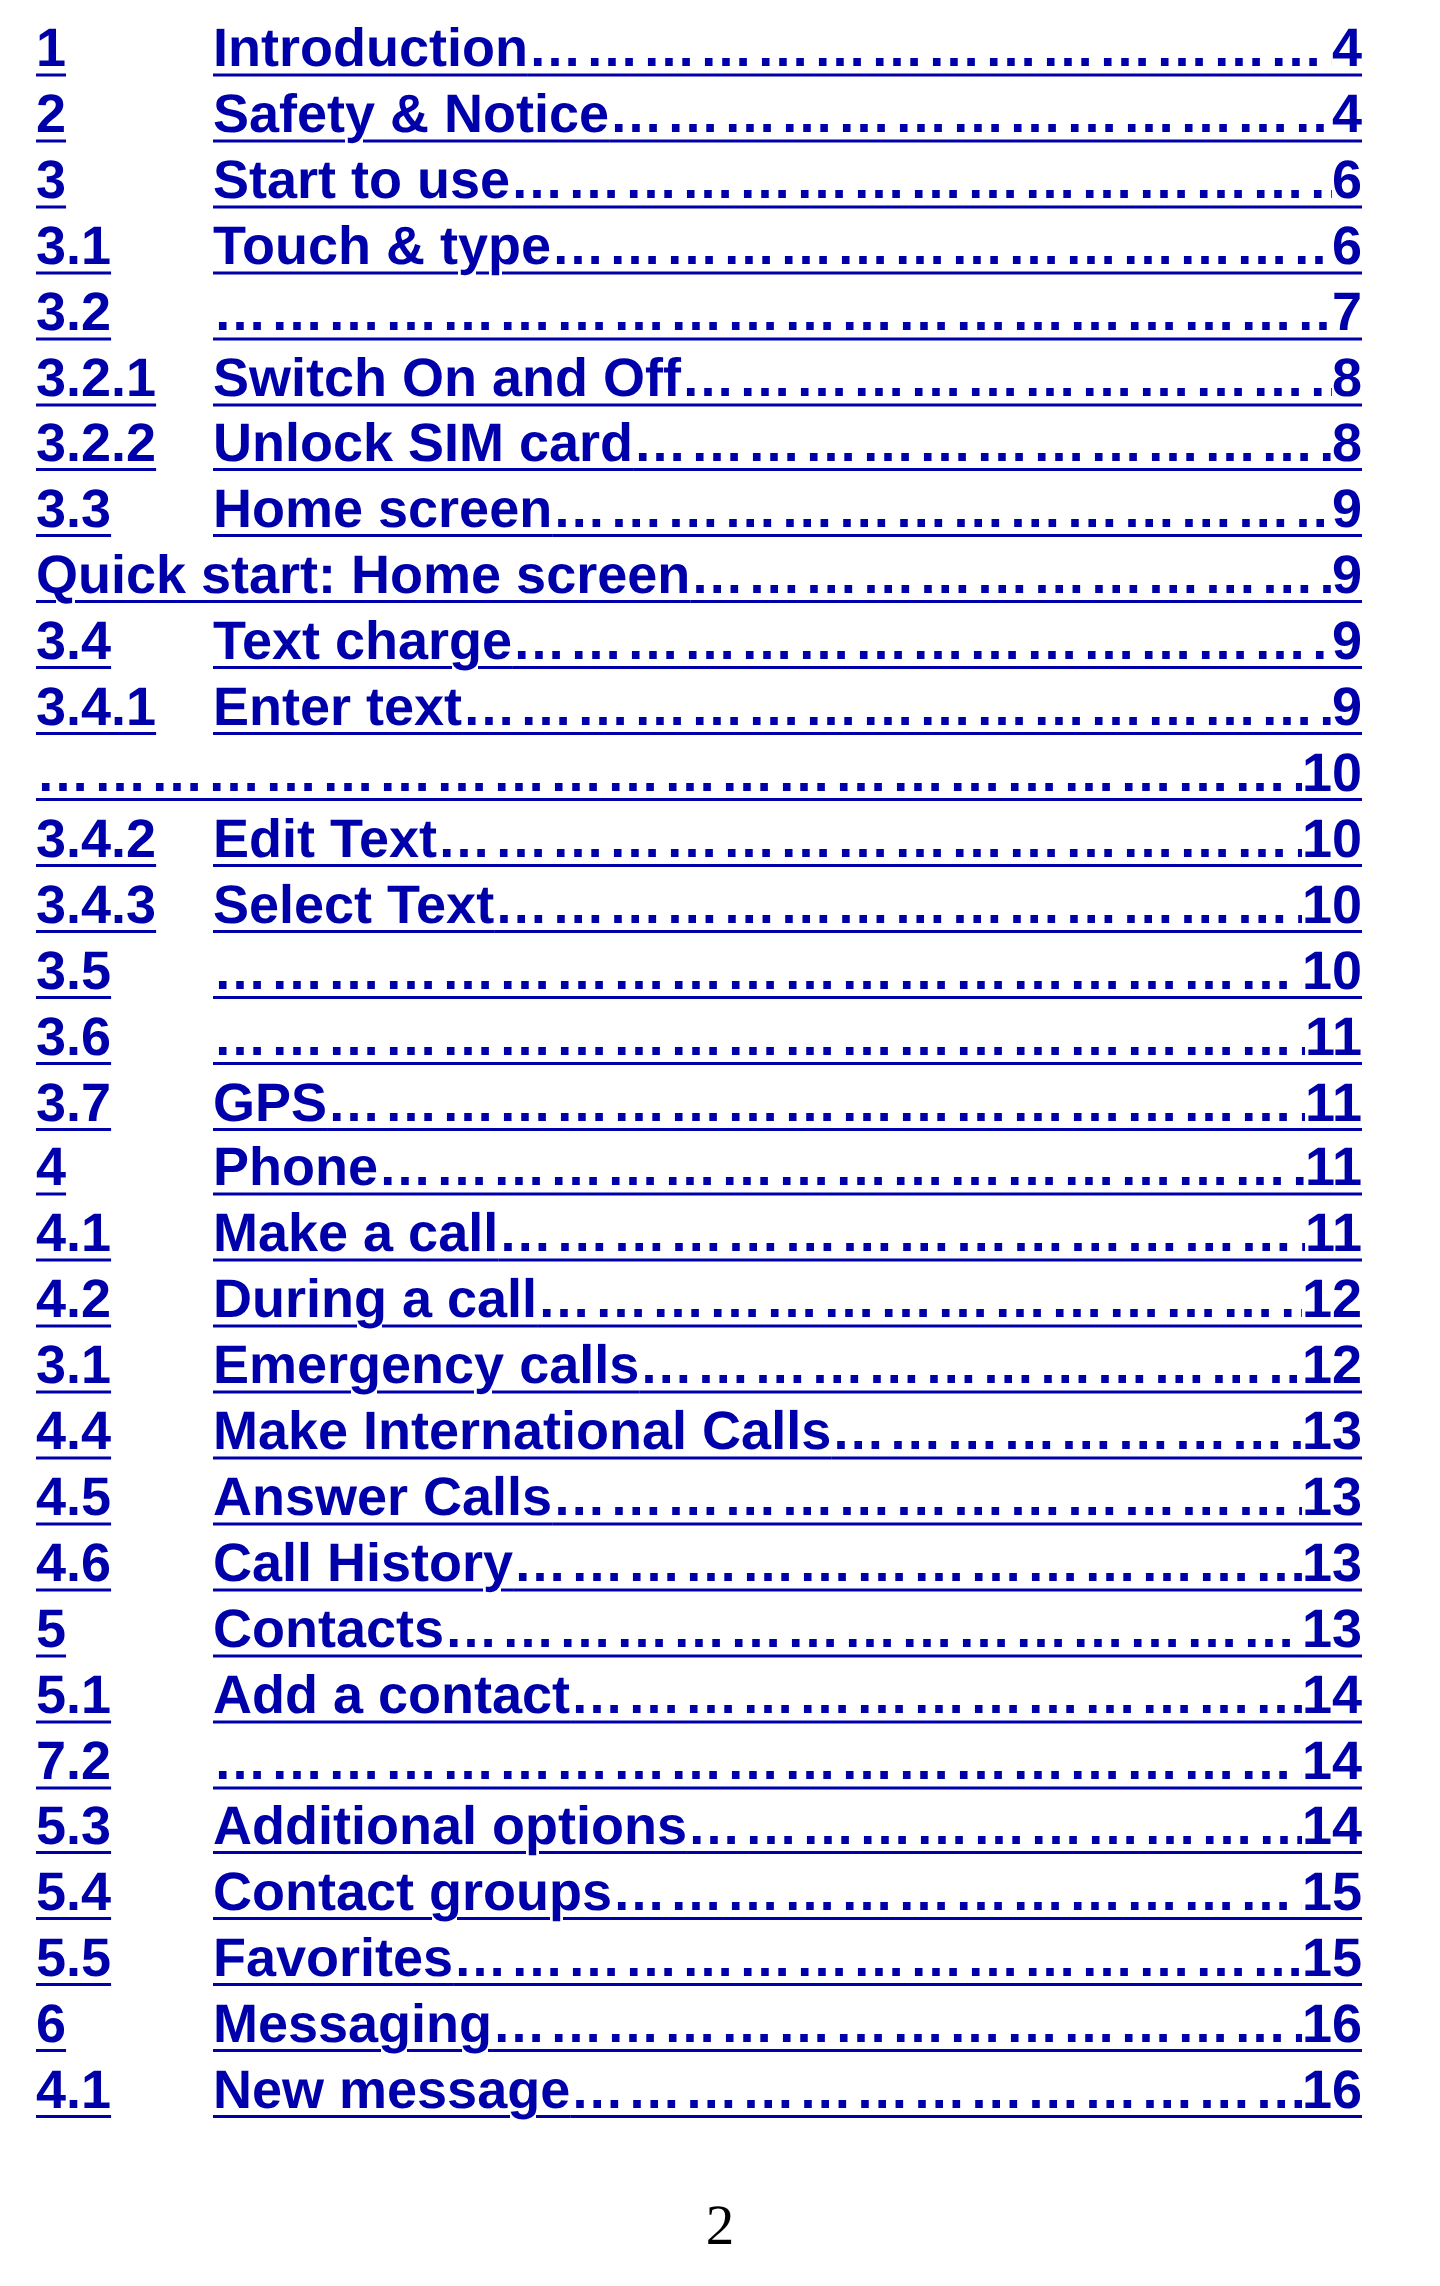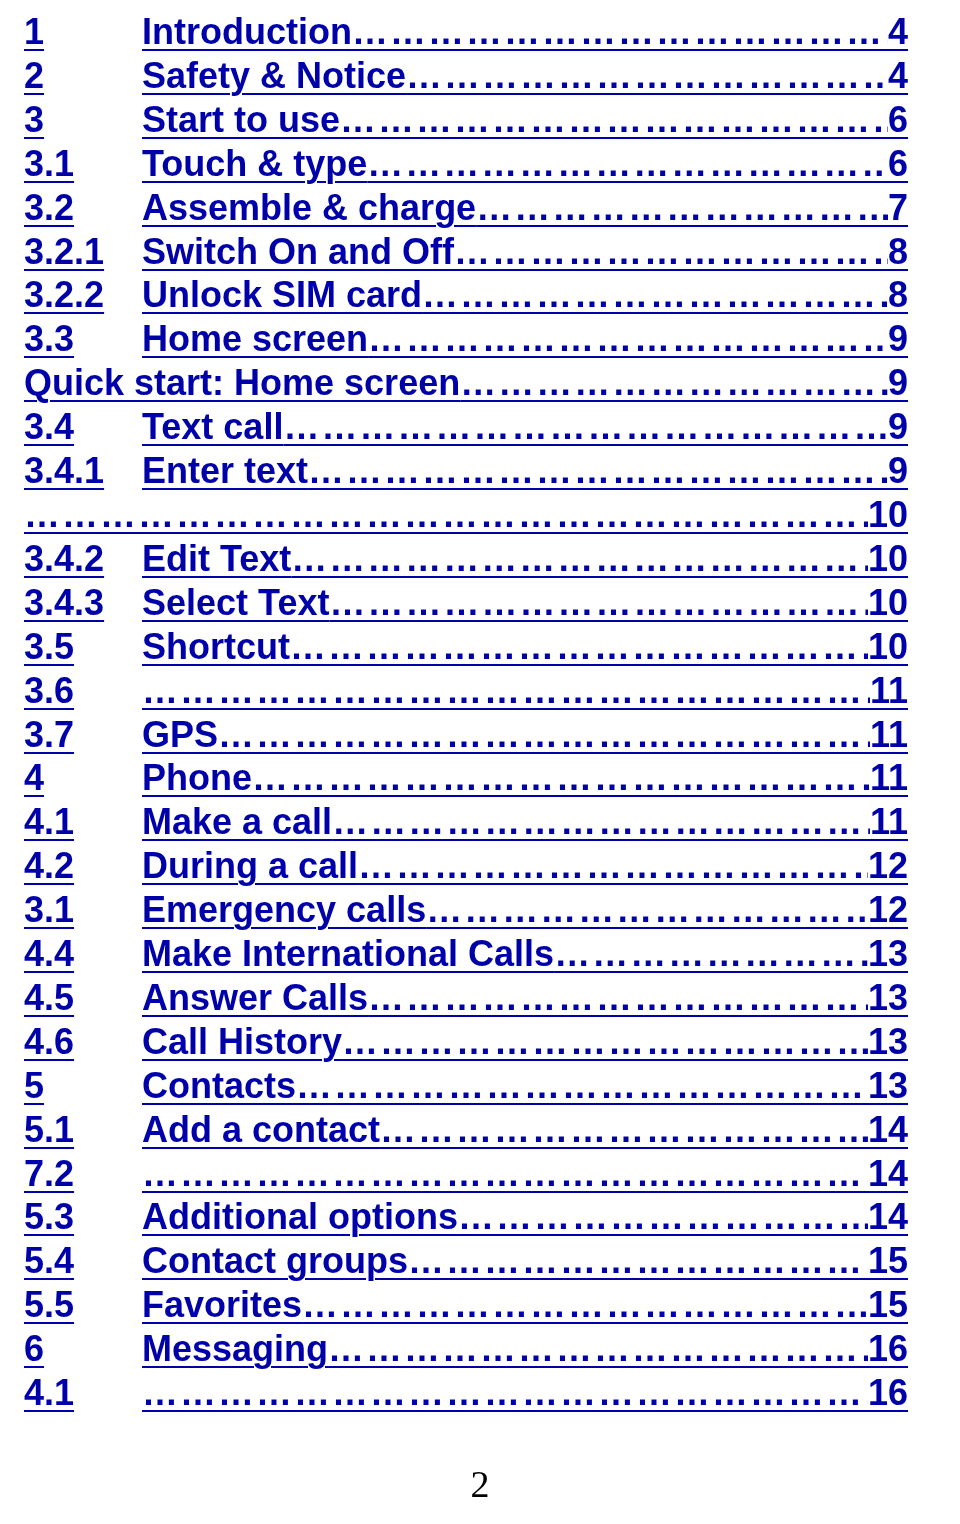--- a/index.html
+++ b/index.html
@@ -83,21 +83,20 @@
       <span class="toc-page">6</span>
     </div>
     <div class="toc-line">
       <span class="toc-number">3.1</span>
       <span class="toc-title">Touch &amp; type</span>
       <span class="toc-dots">…………………………………………………………………………………………………………</span>
       <span class="toc-page">6</span>
     </div>
     <div class="toc-line">
       <span class="toc-number">3.2</span>
-      <span class="toc-title">Assemble &amp; charge</span>
       <span class="toc-dots">…………………………………………………………………………………………………………</span>
       <span class="toc-page">7</span>
     </div>
     <div class="toc-line">
       <span class="toc-number">3.2.1</span>
       <span class="toc-title">Switch On and Off</span>
       <span class="toc-dots">…………………………………………………………………………………………………………</span>
       <span class="toc-page">8</span>
     </div>
     <div class="toc-line">
@@ -113,21 +112,21 @@
       <span class="toc-page">9</span>
     </div>
     <div class="toc-line no-number">
       <span class="toc-number"></span>
       <span class="toc-title">Quick start: Home screen</span>
       <span class="toc-dots">…………………………………………………………………………………………………………</span>
       <span class="toc-page">9</span>
     </div>
     <div class="toc-line">
       <span class="toc-number">3.4</span>
-      <span class="toc-title">Text call</span>
+      <span class="toc-title">Text charge</span>
       <span class="toc-dots">…………………………………………………………………………………………………………</span>
       <span class="toc-page">9</span>
     </div>
     <div class="toc-line">
       <span class="toc-number">3.4.1</span>
       <span class="toc-title">Enter text</span>
       <span class="toc-dots">…………………………………………………………………………………………………………</span>
       <span class="toc-page">9</span>
     </div>
     <div class="toc-line no-number">
@@ -142,21 +141,20 @@
       <span class="toc-page">10</span>
     </div>
     <div class="toc-line">
       <span class="toc-number">3.4.3</span>
       <span class="toc-title">Select Text</span>
       <span class="toc-dots">…………………………………………………………………………………………………………</span>
       <span class="toc-page">10</span>
     </div>
     <div class="toc-line">
       <span class="toc-number">3.5</span>
-      <span class="toc-title">Shortcut</span>
       <span class="toc-dots">…………………………………………………………………………………………………………</span>
       <span class="toc-page">10</span>
     </div>
     <div class="toc-line">
       <span class="toc-number">3.6</span>
       <span class="toc-dots">…………………………………………………………………………………………………………</span>
       <span class="toc-page">11</span>
     </div>
     <div class="toc-line">
       <span class="toc-number">3.7</span>
@@ -242,18 +240,19 @@
       <span class="toc-page">15</span>
     </div>
     <div class="toc-line">
       <span class="toc-number">6</span>
       <span class="toc-title">Messaging</span>
       <span class="toc-dots">…………………………………………………………………………………………………………</span>
       <span class="toc-page">16</span>
     </div>
     <div class="toc-line">
       <span class="toc-number">4.1</span>
+      <span class="toc-title">New message</span>
       <span class="toc-dots">…………………………………………………………………………………………………………</span>
       <span class="toc-page">16</span>
     </div>
   </div>
 
 <div class="page-number">2</div>
 
 </body></html>

